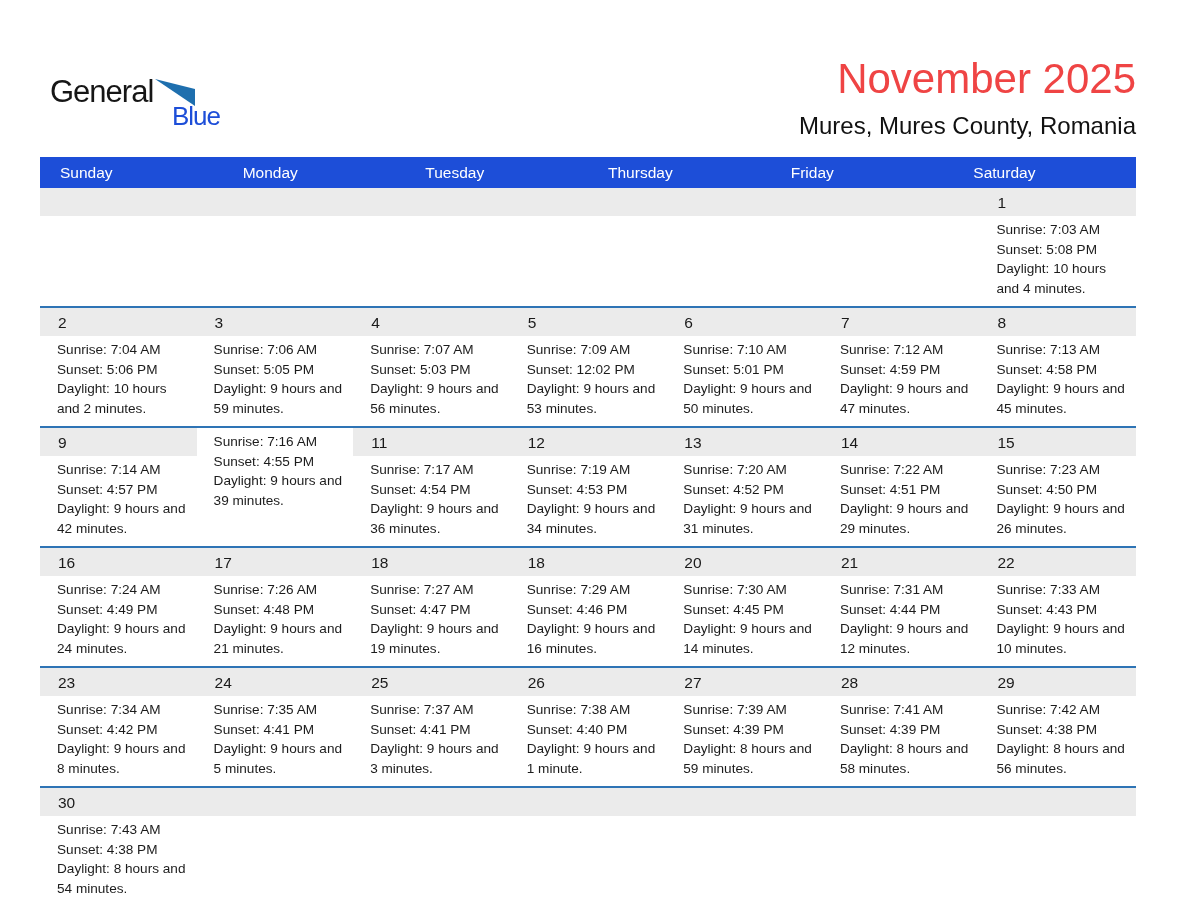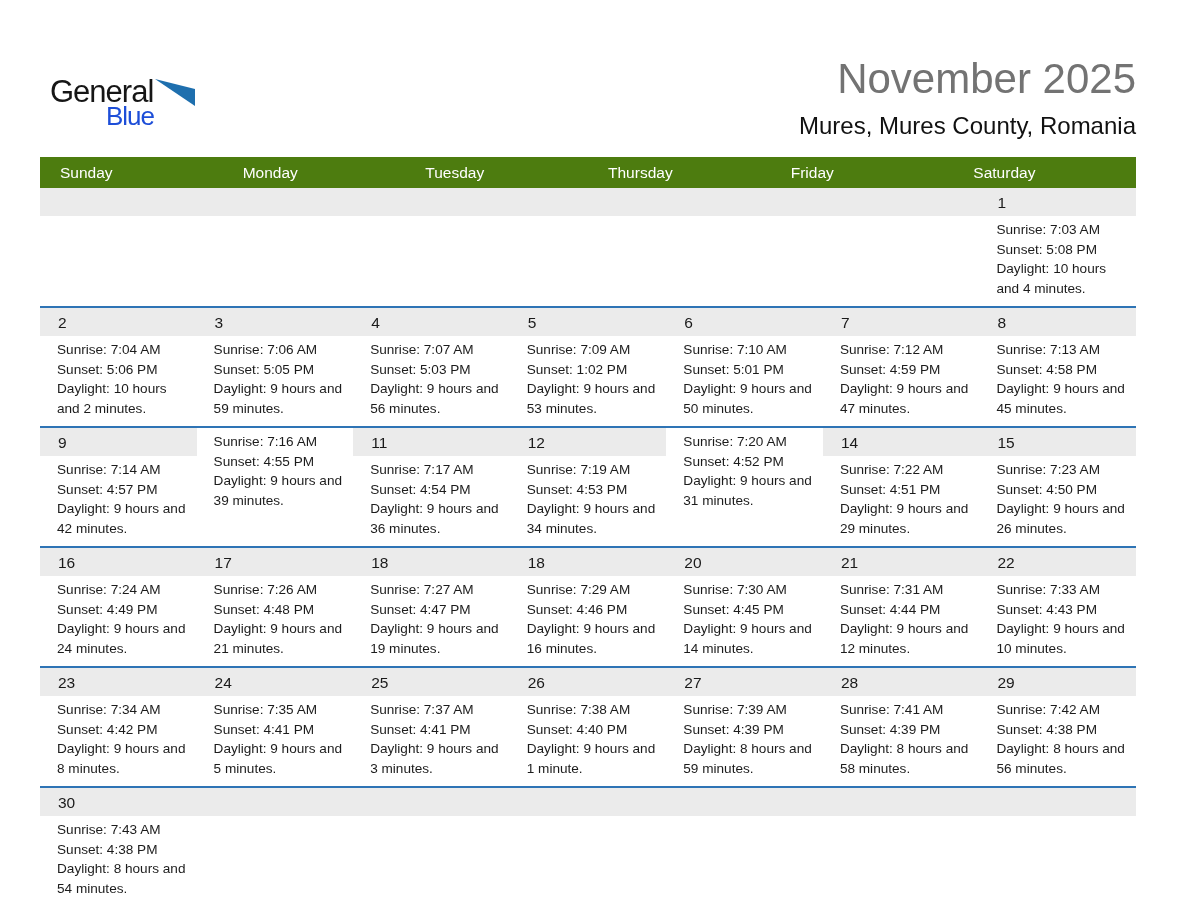--- a/index.html
+++ b/index.html
@@ -6,40 +6,40 @@
   html, body { background: #ffffff; }
   body {
     width: 1188px; height: 918px;
     position: relative;
     font-family: "Liberation Sans", sans-serif;
     color: #1a1a1a;
     overflow: hidden;
   }
 
   
-  .logo { position: absolute; left: 50px; top: 76px; width: 170px; }
+  .logo { position: absolute; left: 50px; top: 76px; width: 170px; text-align: right; }
   .logo-row { display: flex; align-items: flex-start; }
   .logo-general {
     font-size: 31px; letter-spacing: -1px; color: #161616; line-height: 1;
   }
   .logo-triangle { margin-left: 2px; margin-top: 2px; }
   .logo-blue {
     font-size: 26px; letter-spacing: -1px; color: #1d4ed8;
     line-height: 1; margin-left: 56px; margin-top: -7px;
   }
 
   
   .title-block { position: absolute; right: 52px; top: 55px; text-align: right; width: 700px; }
-  .page-title { font-size: 42px; font-weight: 400; color: #737373; line-height: 1.15; }
+  .page-title { font-size: 42px; font-weight: 400; color: #ef4444; line-height: 1.15; }
   .page-subtitle { font-size: 24px; font-weight: 400; color: #111; margin-top: 9px; }
 
   
   .calendar { position: absolute; left: 40px; top: 157px; width: 1096px; }
 
-  .weekday-header { display: flex; background: #4d7c0f; height: 31px; }
+  .weekday-header { display: flex; background: #1d4ed8; height: 31px; }
   .weekday-cell {
     flex: 1 1 0; color: #ffffff; font-size: 15.5px;
     line-height: 31px; padding-left: 20px;
     white-space: nowrap; overflow: hidden;
   }
 
   .week-row { display: flex; border-top: 2px solid #2e74b5; }
   .week-row:first-child { border-top: none; }
 
   .day-cell { flex: 1 1 0; display: flex; flex-direction: column; min-height: 107px; }
@@ -139,21 +139,21 @@
           <div class="day-body">
             <div class="line">Sunrise: 7:07 AM</div>
             <div class="line">Sunset: 5:03 PM</div>
             <div class="line">Daylight: 9 hours and 56 minutes.</div>
           </div>
         </div>
         <div class="day-cell">
           <div class="day-num">5</div>
           <div class="day-body">
             <div class="line">Sunrise: 7:09 AM</div>
-            <div class="line">Sunset: 1:02 PM</div>
+            <div class="line">Sunset: 12:02 PM</div>
             <div class="line">Daylight: 9 hours and 53 minutes.</div>
           </div>
         </div>
         <div class="day-cell">
           <div class="day-num">6</div>
           <div class="day-body">
             <div class="line">Sunrise: 7:10 AM</div>
             <div class="line">Sunset: 5:01 PM</div>
             <div class="line">Daylight: 9 hours and 50 minutes.</div>
           </div>
@@ -201,20 +201,21 @@
         </div>
         <div class="day-cell">
           <div class="day-num">12</div>
           <div class="day-body">
             <div class="line">Sunrise: 7:19 AM</div>
             <div class="line">Sunset: 4:53 PM</div>
             <div class="line">Daylight: 9 hours and 34 minutes.</div>
           </div>
         </div>
         <div class="day-cell">
+          <div class="day-num">13</div>
           <div class="day-body">
             <div class="line">Sunrise: 7:20 AM</div>
             <div class="line">Sunset: 4:52 PM</div>
             <div class="line">Daylight: 9 hours and 31 minutes.</div>
           </div>
         </div>
         <div class="day-cell">
           <div class="day-num">14</div>
           <div class="day-body">
             <div class="line">Sunrise: 7:22 AM</div>

